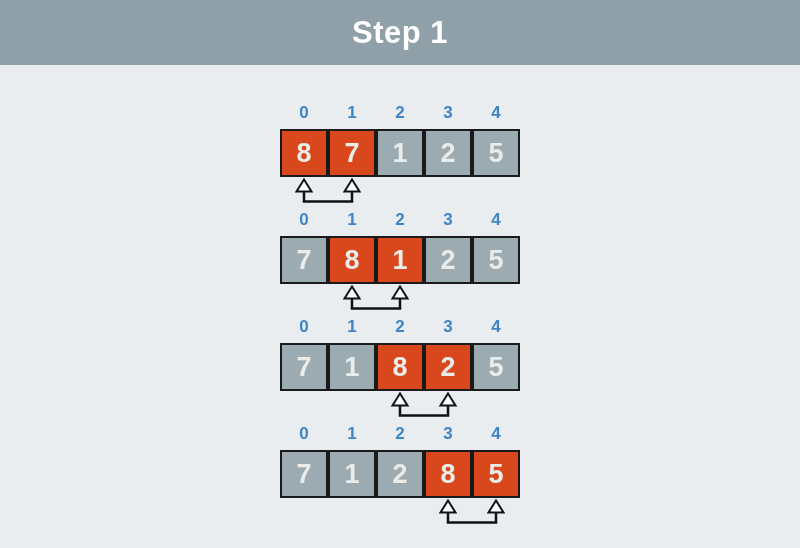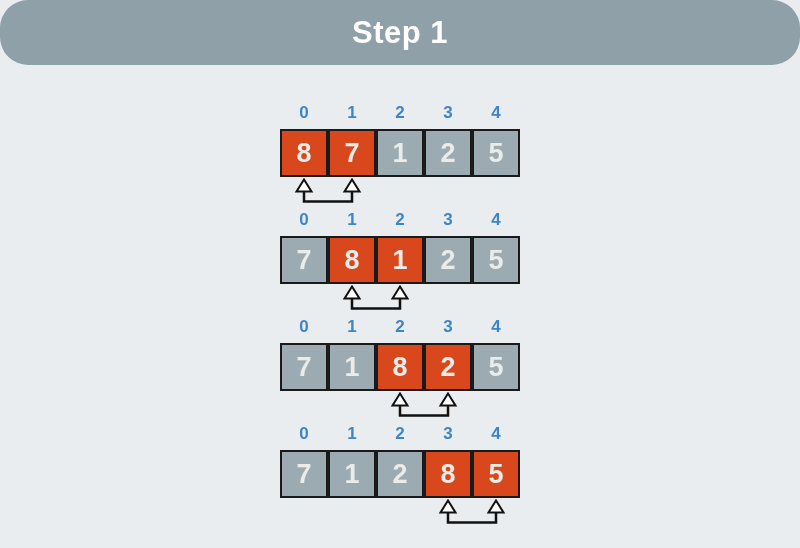--- a/index.html
+++ b/index.html
@@ -13,21 +13,20 @@
     background: var(--page-bg, #e9edf0);
     font-family: "Liberation Sans", "DejaVu Sans", sans-serif;
   }
   .header {
     width: 800px;
     height: 65px;
     background: var(--header-bg, #8fa0a8);
     display: flex;
     align-items: center;
     justify-content: center;
-    border-radius: 28px;
   }
   .header-title {
     color: var(--title-text, #ffffff);
     font-size: 31px;
     font-weight: bold;
     letter-spacing: 0.5px;
   }
   .viz {
     padding-top: 37px;
     display: flex;

